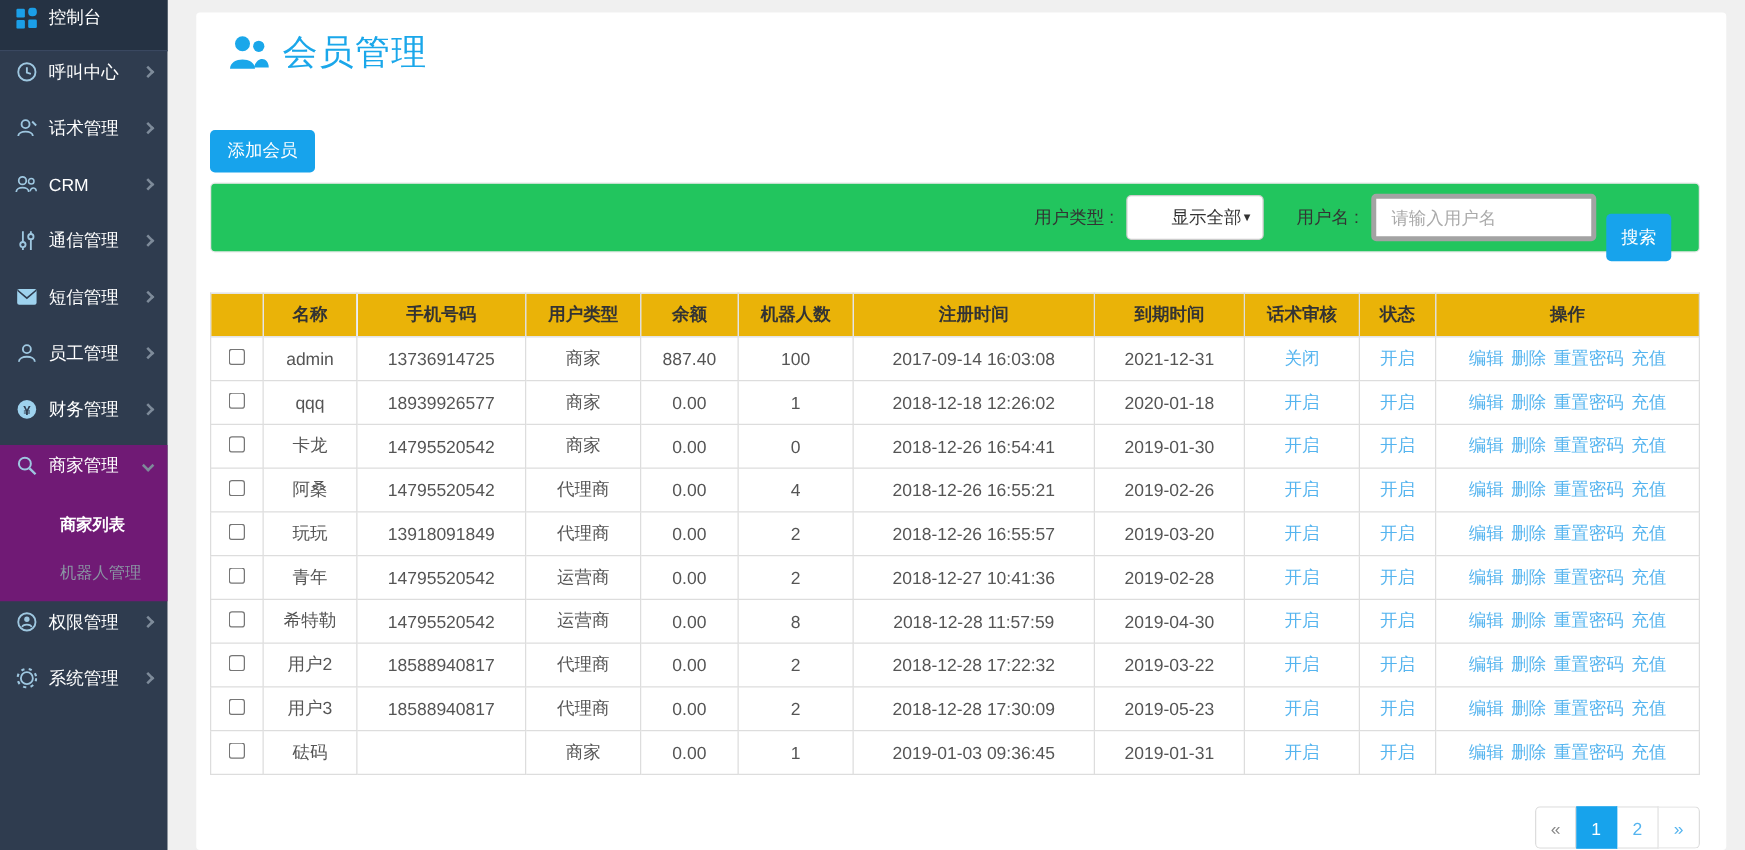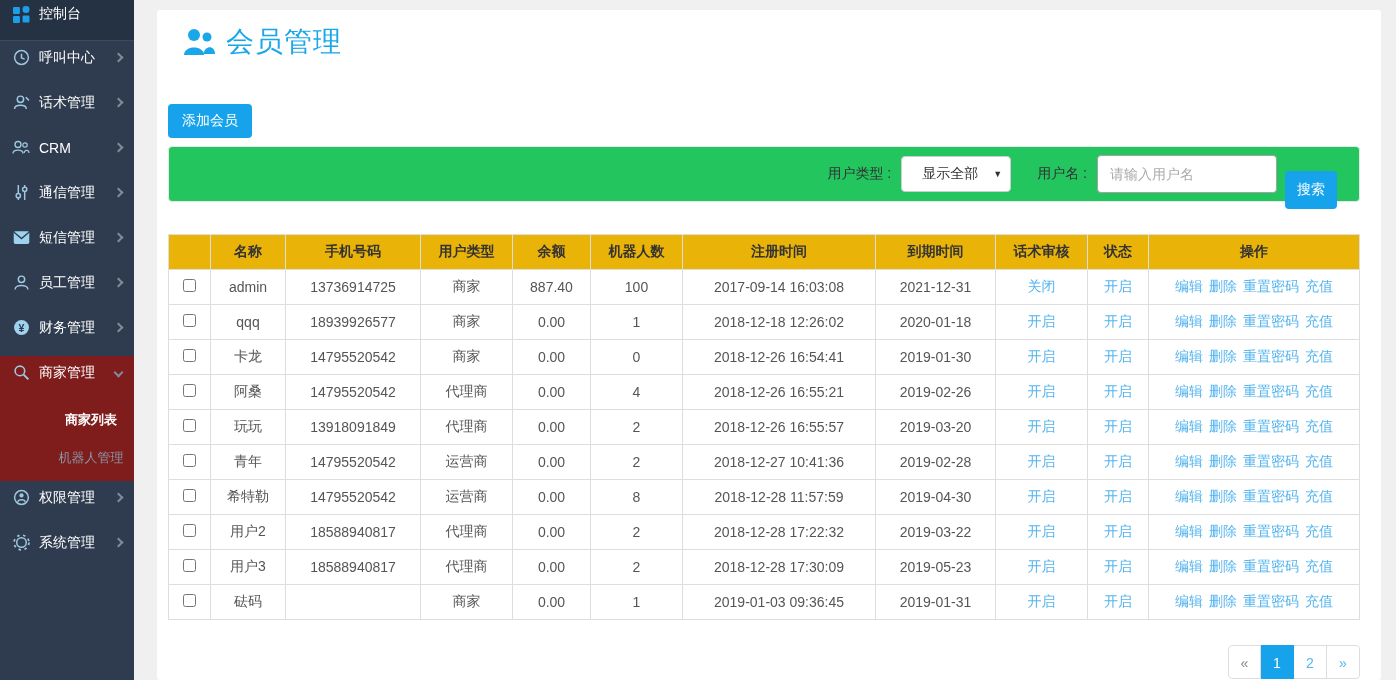--- a/index.html
+++ b/index.html
@@ -11,23 +11,23 @@
     background:#2f3c4f; z-index:2; }
   .side-item { display:flex; align-items:center; height:45px; padding:0 8px 12px 10px;
     color:#ffffff; font-size:14px; cursor:pointer; }
   .side-item .s-icon { width:22px; height:18px; display:flex; align-items:center;
     justify-content:center; margin-right:7px; flex:0 0 22px; }
   .side-item .s-label { flex:1; white-space:nowrap; }
   .side-item.console { height:41px; background:#253243; border-bottom:1px solid #3a4860; }
   .chev { width:7px; height:7px; border-right:2px solid #7e8b9a;
     border-bottom:2px solid #7e8b9a; transform:rotate(-45deg); margin-right:4px; }
   .chev.down { transform:rotate(45deg); }
-  .merchant-group { background:#7f1d1d; padding-bottom:4px; }
+  .merchant-group { background:#701a75; padding-bottom:4px; }
   .sub-item { height:38px; line-height:38px; padding-left:48px; font-size:13px;
-    color:#8a95a3; cursor:pointer; white-space:nowrap;text-align:center; }
+    color:#8a95a3; cursor:pointer; white-space:nowrap; }
   .sub-item.active { color:#ffffff; font-weight:bold; }
 
   
   .main-card { position:absolute; left:157px; top:10px; width:1224px; height:670px;
     background:#ffffff; border-radius:3px; padding:0 21px 0 11px; z-index:1; }
 
   .title-row { display:flex; align-items:center; margin:14px 0 12px 14px; height:36px; }
   .title-row svg { margin-right:10px; }
   .page-title { font-size:28px; color:#1aa7ea; letter-spacing:1px; }
 
@@ -37,23 +37,23 @@
   .add-btn { padding:8px 14px; margin-bottom:8px; }
 
   
   .filter-bar { height:56px; background:#22c55e; border:1px solid #e7e7e7;
     border-radius:4px; margin-bottom:32px; display:flex; align-items:center;
     justify-content:flex-end; padding-right:22px; }
   .f-label { font-size:14px; color:#333; margin-right:10px; white-space:nowrap; }
   .select-box { width:110px; height:36px; background:#fff; border:1px solid #ccc;
     border-radius:4px; display:flex; align-items:center; padding:0 8px 0 20px;
     margin-right:26px; cursor:pointer; font-size:14px; color:#333; }
-  .select-box .sel-val { flex:1; text-align:left; }
+  .select-box .sel-val { flex:1; text-align:right; }
   .caret { font-size:9px; color:#333; }
-  .text-input { width:180px; height:38px; border:1px solid #a3a3a3; border-radius:4px;
+  .text-input { width:180px; height:38px; border:4px solid #a3a3a3; border-radius:4px;
     padding:0 12px; font-size:14px; color:#333; margin-right:8px; outline:none;
     font-family:"Liberation Sans","DejaVu Sans",sans-serif; }
   .text-input::placeholder { color:#aaa; }
   .search-btn { padding:10px 12px; }
 
   
   table { width:100%; border-collapse:collapse; table-layout:fixed; }
   th,td { border:1px solid #ddd; text-align:center; font-size:14px;
     height:35px; padding:0 4px; overflow:hidden; white-space:nowrap; }
   th { color:#333; font-weight:bold; background:#eab308; }

